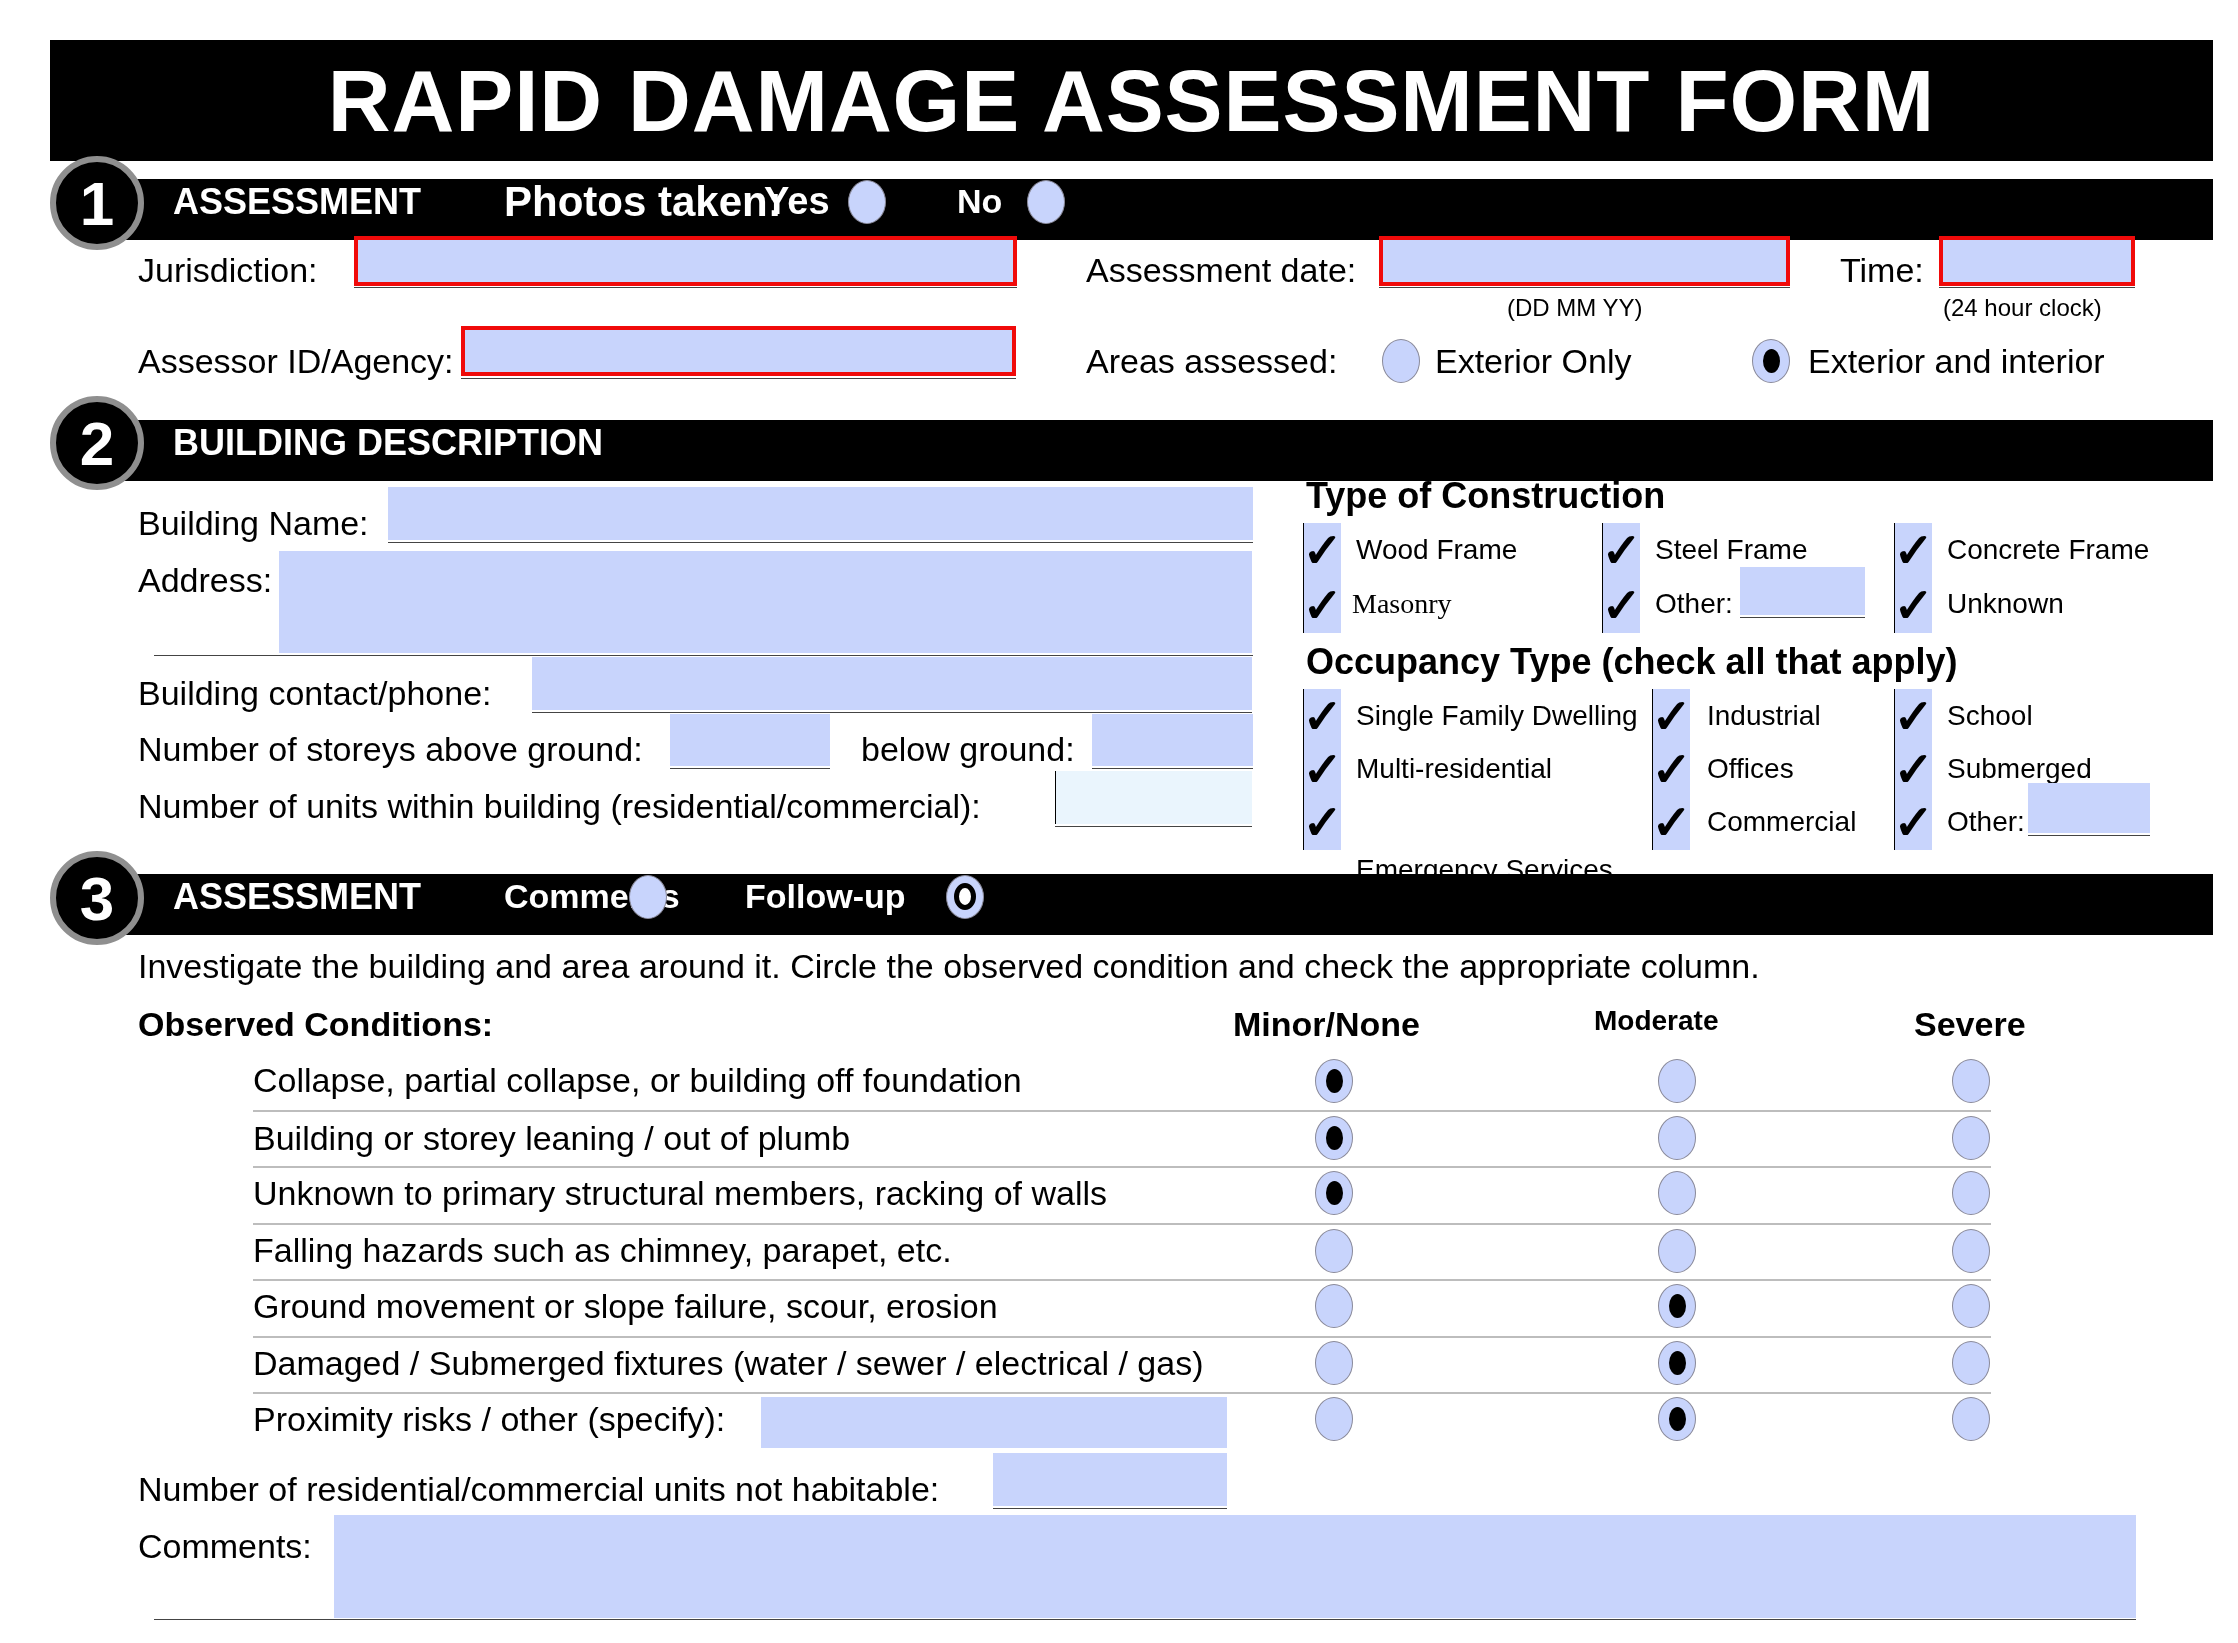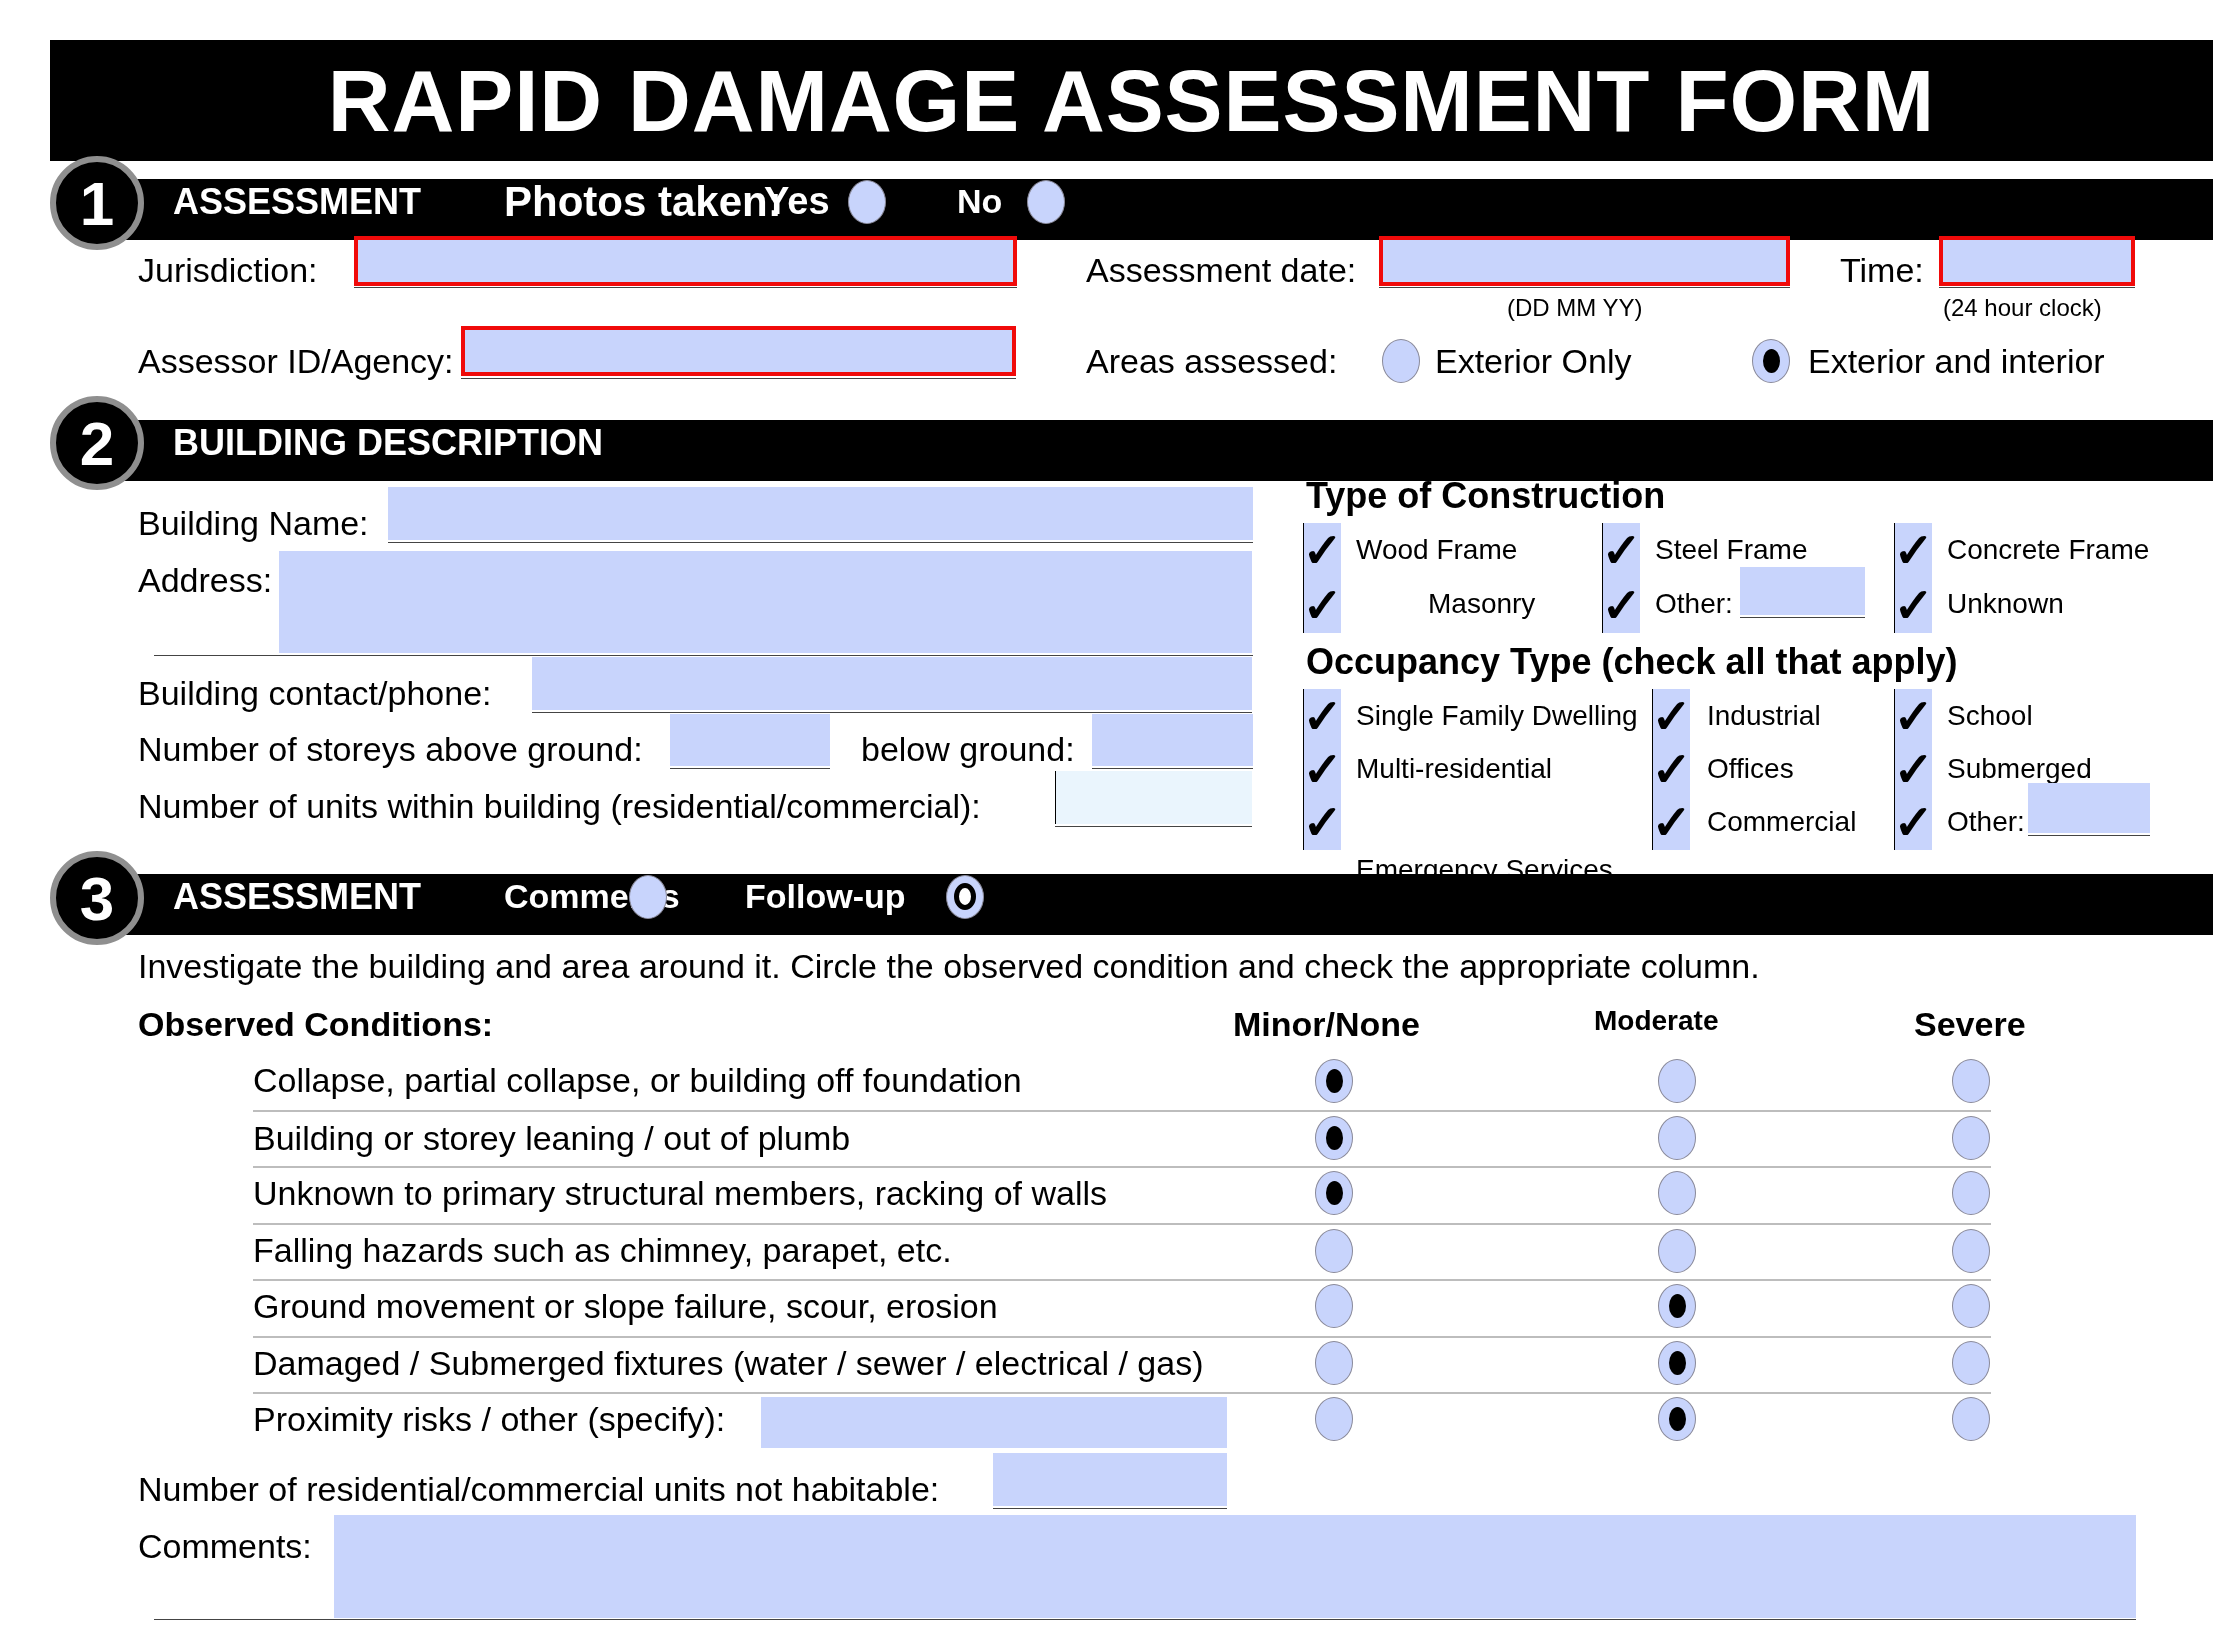--- a/index.html
+++ b/index.html
@@ -101,21 +101,21 @@
   </div>
 <div class="abs ck-lbl" style="left:1655px;top:534px;">Steel Frame</div>
 <div class="abs chk" style="left:1894px;top:523px;">
     <span>✓</span>
   </div>
 <div class="abs ck-lbl" style="left:1947px;top:534px;">Concrete Frame</div>
 
 <div class="abs chk" style="left:1303px;top:578px;">
     <span>✓</span>
   </div>
-<div class="abs ck-lbl" style="left:1428px;top:588px;">Masonry</div>
+<div class="abs ck-lbl" style="left:1352px;top:588px;font-family:Liberation Serif, serif;">Masonry</div>
 <div class="abs chk" style="left:1602px;top:578px;">
     <span>✓</span>
   </div>
 <div class="abs ck-lbl" style="left:1655px;top:588px;">Other:</div>
 <div class="abs field" style="left:1740px;top:567px;width:125px;height:48px;"></div>
 <div class="abs uline" style="left:1740px;top:615px;width:125px;height:1.7px;"></div>
 <div class="abs chk" style="left:1894px;top:578px;">
     <span>✓</span>
   </div>
 <div class="abs ck-lbl" style="left:1947px;top:588px;">Unknown</div>

